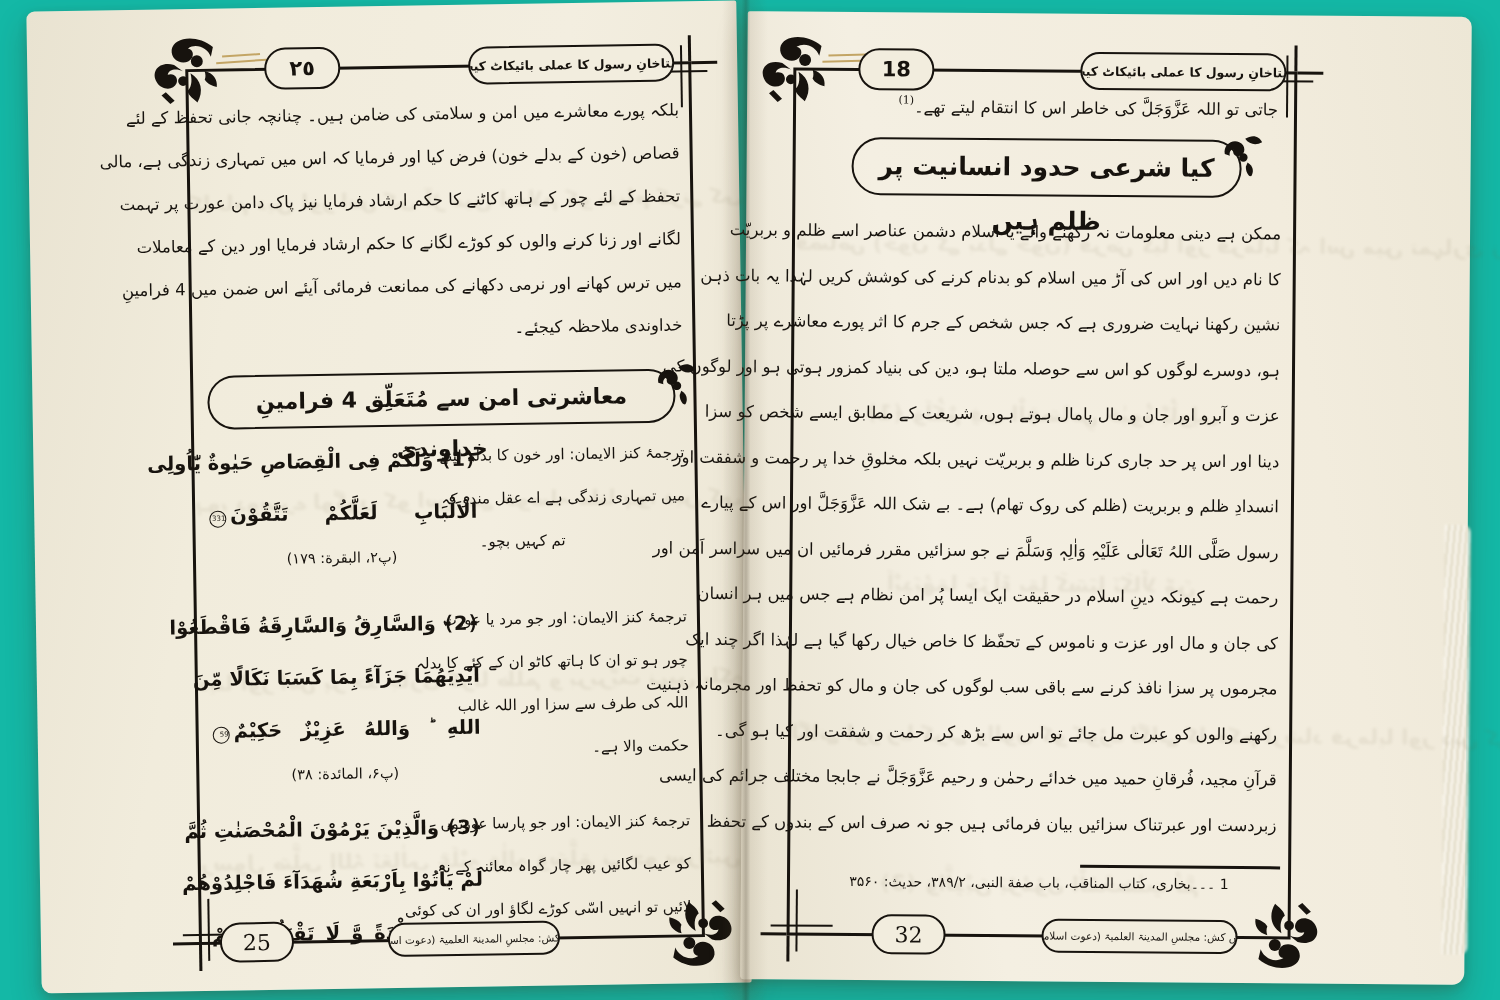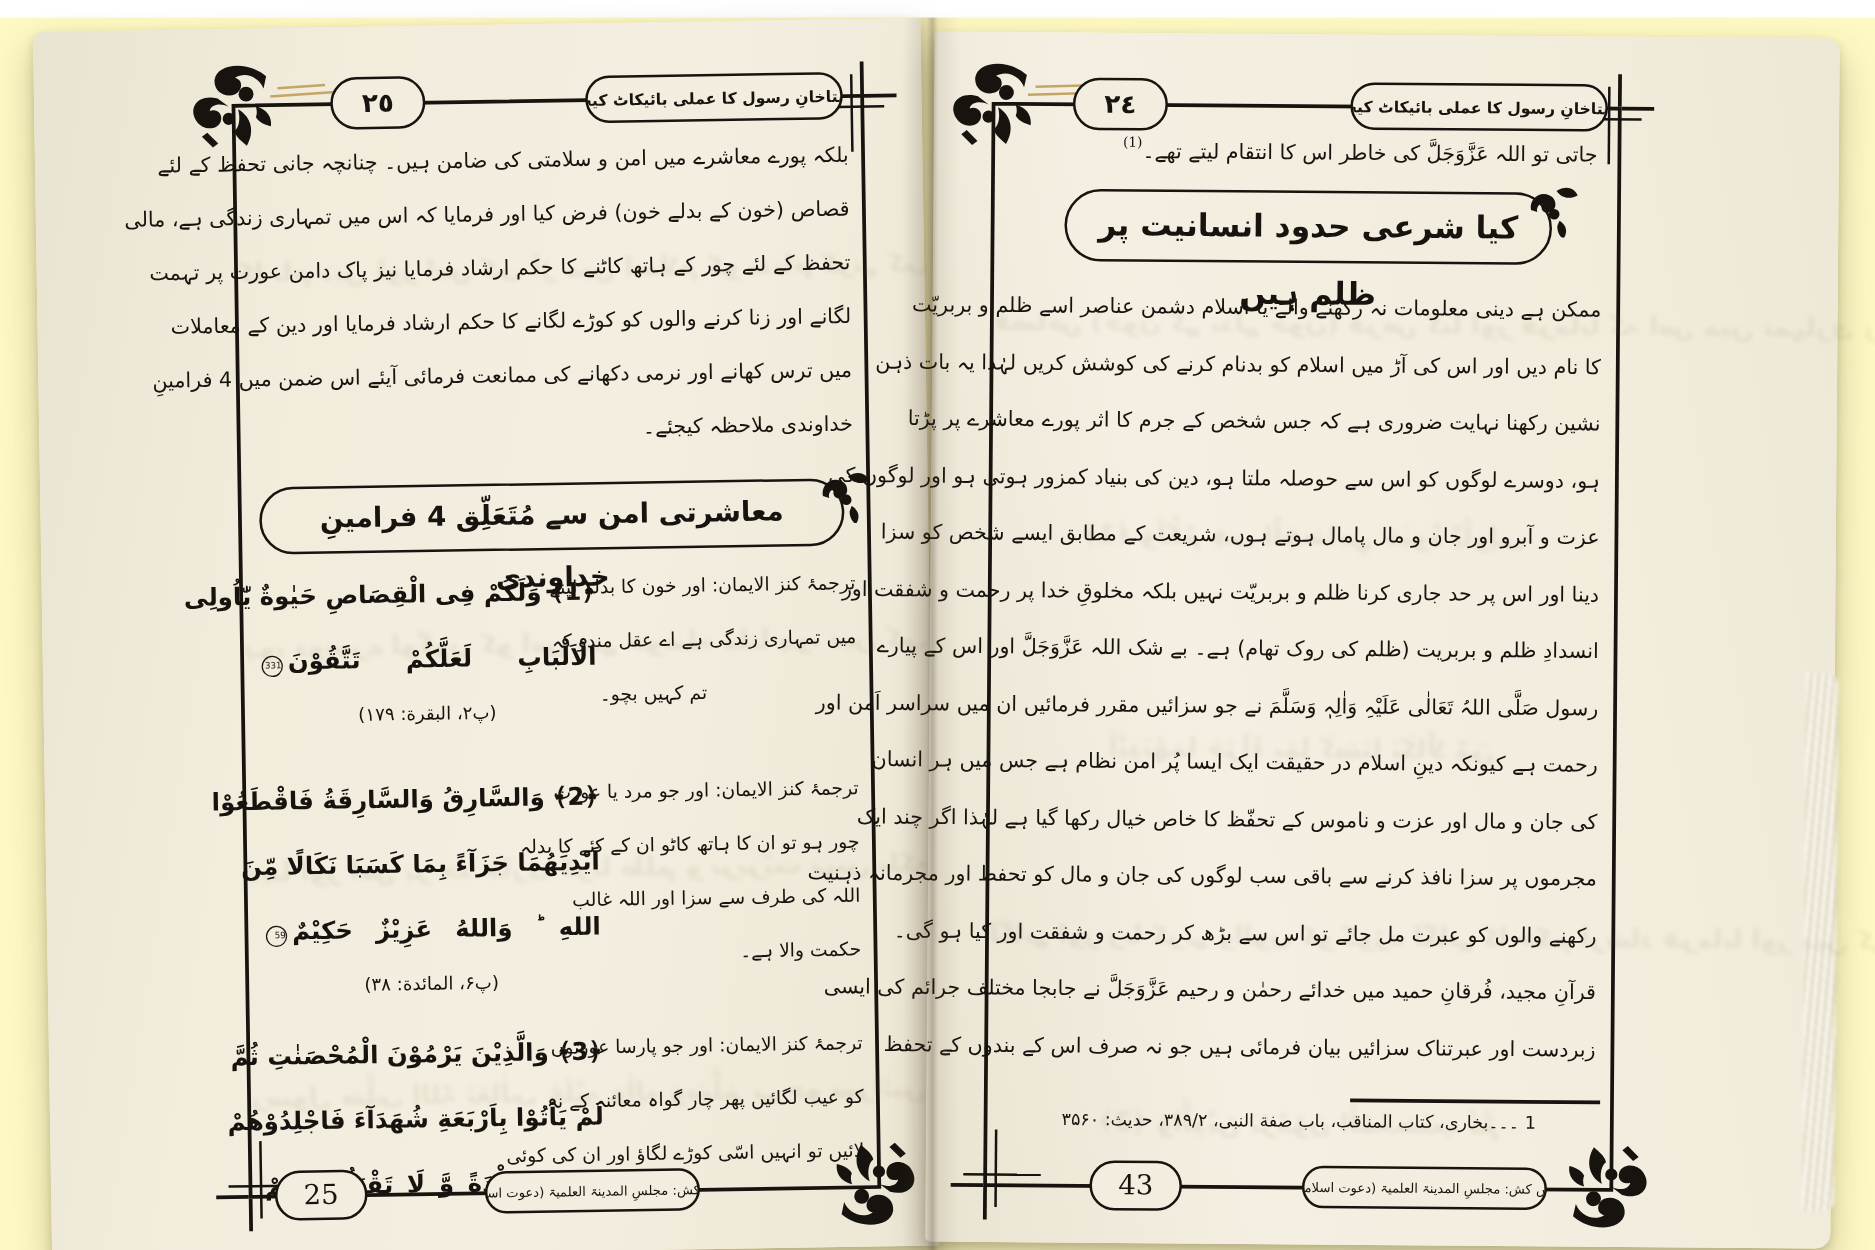--- a/index.html
+++ b/index.html
@@ -1,19 +1,19 @@
 <!DOCTYPE html>
 <html lang="ur" dir="ltr"><head>
 <meta charset="utf-8">
 <style>
   html,body{margin:0;padding:0;width:1500px;height:1000px;overflow:hidden;background:#ffffff;}
   *{box-sizing:border-box;}
   body{font-family:"DejaVu Sans",sans-serif;color:#17130e;}
 
-  .photo{position:absolute;inset:0;background:#fef9c3;margin-top:14px;}
+  .photo{position:absolute;inset:0;background:#14b8a6;}
 
   
   .page{position:absolute;box-shadow:0 14px 30px rgba(60,50,30,.28),0 3px 8px rgba(60,50,30,.18);}
   .page-left{
     left:34px;top:6px;width:710px;height:982px;
     background:linear-gradient(100deg,#e9e3d1 0%,#f1ecdc 28%,#f3eee0 62%,#ece6d4 100%);
     transform:rotate(-0.9deg);border-radius:8px 2px 2px 10px;
   }
   .page-right{
     left:744px;top:14px;width:724px;height:968px;
@@ -227,23 +227,23 @@
         </div>
       <div class="cross cross-bl">
           <i class="h1"></i>
           <i class="h2"></i>
           <i class="v1"></i>
           <i class="v2"></i>
         </div>
       <div class="gold" style="top:-11px;left:26px;width:58px;transform:rotate(-2deg)"></div>
       <div class="gold" style="top:-17px;left:32px;width:38px;transform:rotate(-2deg)"></div>
 
-      <div class="oval num-top" style="left:62px">٢٤</div>
+      <div class="oval num-top" style="left:62px">18</div>
       <div class="oval title-top" style="right:8px;width:206px">گستاخانِ رسول کا عملی بائیکاٹ کیجئے</div>
-      <div class="oval num-bot" style="left:82px">43</div>
+      <div class="oval num-bot" style="left:82px">32</div>
       <div class="oval pub-bot" style="left:252px;width:196px">پیش کش: مجلسِ المدینۃ العلمیۃ (دعوت اسلامی)</div>
 
       <div class="intro" style="top:22px;left:90px;right:16px">
         <span>جاتی تو اللہ عَزَّوَجَلَّ کی خاطر اس کا انتقام لیتے تھے۔</span><span class="fnsup">(1)</span>
       </div>
 
       <div class="heading" style="top:66px;left:56px;width:390px;height:58px;font-size:25px;line-height:54px">
         <span>کیا شرعی حدود انسانیت پر ظلم ہیں</span>
         <svg class="flo" viewBox="0 0 52 52">
             <use href="#flo"></use>

